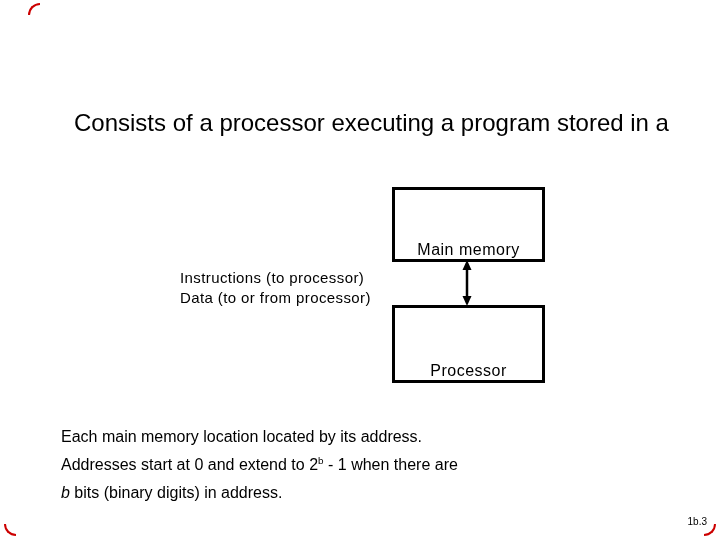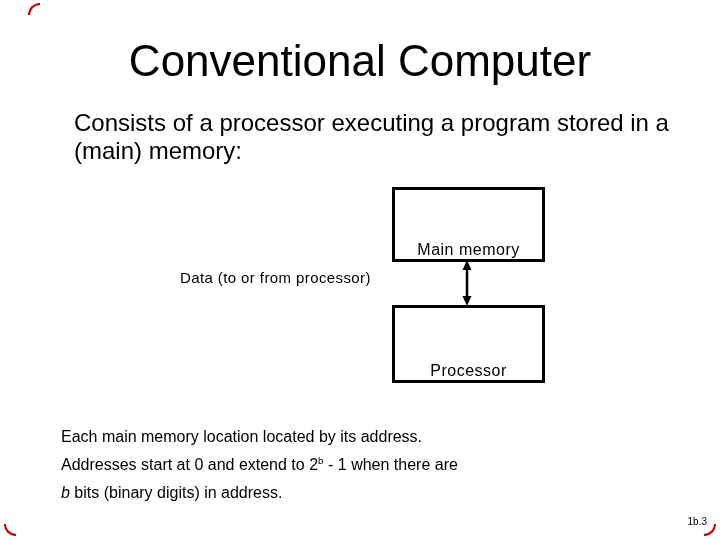--- a/index.html
+++ b/index.html
@@ -98,44 +98,43 @@
 </style>
 </head>
 <body>
 
 <div class="slide">
 
   <div class="corner corner-tl"></div>
   <div class="corner corner-bl"></div>
   <div class="corner corner-br"></div>
 
-  <h1 class="title">Conventional Computer</h1>
 
   <div class="intro">
     <div class="intro-line">Consists of a processor executing a program stored in a</div>
-    <div class="intro-line">(main) memory:</div>
   </div>
 
   <div class="box box-main-memory">
     <span>Main memory</span>
   </div>
 
   <div class="arrow-wrap">
     <svg width="20" height="46" viewBox="0 0 20 46">
       <line x1="10" y1="7" x2="10" y2="39" stroke="#000000" stroke-width="2.5"></line>
       <polygon points="10,0 5.5,10 14.5,10" fill="#000000"></polygon>
       <polygon points="10,46 5.5,36 14.5,36" fill="#000000"></polygon>
     </svg>
   </div>
 
   <div class="box box-processor">
     <span>Processor</span>
   </div>
 
   <div class="annotations">
+    <div>Instructions (to processor)</div>
     <div>Data (to or from processor)</div>
   </div>
 
   <div class="body-para">
     <div class="body-line">Each main memory location located by its address.</div>
     <div class="body-line"><span>Addresses start at 0 and extend to 2</span><sup>b</sup><span> - 1 when there are</span></div>
     <div class="body-line"><span class="var-b">b</span><span> bits (binary digits) in address.</span></div>
   </div>
 
   <div class="page-number">1b.3</div>

